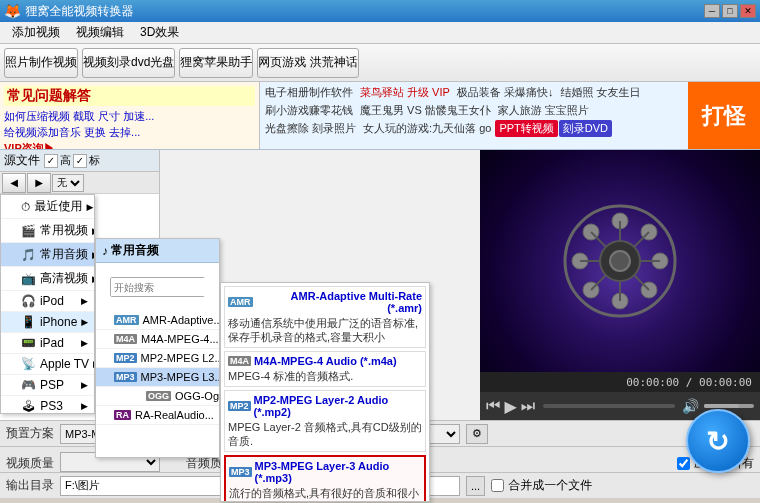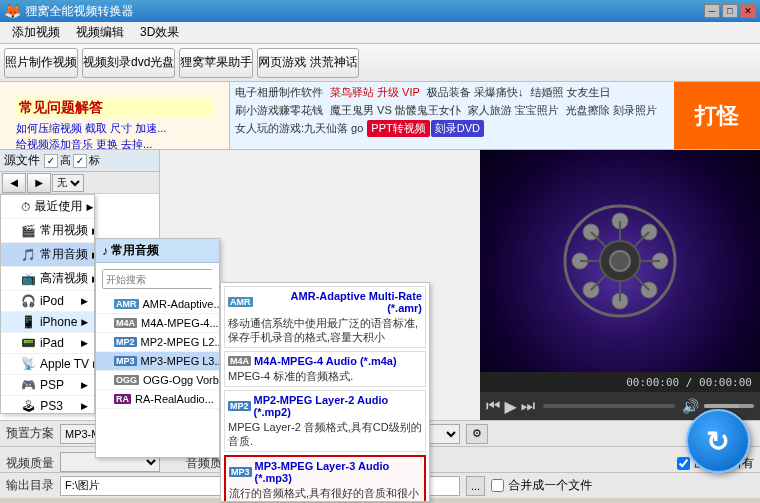--- a/index.html
+++ b/index.html
@@ -15,27 +15,27 @@
     
     .menu-bar { height: 22px; background: #f0f0f0; border-bottom: 1px solid #c0c0c0; display: flex; align-items: center; padding: 0 4px; }
     .menu-item { padding: 2px 8px; font-size: 12px; cursor: pointer; border-radius: 2px; }
     
     
     .toolbar { height: 38px; background: linear-gradient(to bottom, #f8f8f8, #e8e8e8); border-bottom: 1px solid #c0c0c0; display: flex; align-items: center; padding: 0 4px; gap: 4px; }
     .tool-btn { height: 30px; padding: 2px 0; background: linear-gradient(to bottom, #fff, #e8e8e8); border: 1px solid #aaa; border-radius: 3px; font-size: 12px; cursor: pointer; display: flex; align-items: center; gap: 3px; }
     
     
     .banner-area { height: 68px; background: #e8f4ff; border-bottom: 1px solid #b0c0d0; display: flex; overflow: hidden; }
-    .banner-left { width: 230px; background: #fff8e8; border-right: 1px solid #c0c0c0; padding: 16px; }
+    .banner-left { width: 260px; background: #fff8e8; border-right: 1px solid #c0c0c0; padding: 4px; }
     .banner-title { font-size: 14px; font-weight: bold; color: #c00000; background: #ffffc0; padding: 1px 3px; margin-bottom: 2px; }
     .banner-links { font-size: 11px; color: #0000cc; line-height: 16px; }
     .banner-links div { cursor: pointer; }
     .banner-middle { flex: 1; display: flex; flex-wrap: wrap; overflow: hidden; padding: 2px; gap: 1px; align-content: flex-start; }
     .banner-ad { font-size: 11px; color: #333; padding: 1px 3px; cursor: pointer; white-space: nowrap; }
-    .banner-right { width: 86px; background: #ff6600; display: flex; align-items: center; justify-content: center; font-size: 22px; font-weight: bold; color: white; cursor: pointer; }
+    .banner-right { width: 72px; background: #ff6600; display: flex; align-items: center; justify-content: center; font-size: 22px; font-weight: bold; color: white; cursor: pointer; }
     .device-item { padding: 3px 6px 3px 20px; font-size: 12px; cursor: pointer; display: flex; align-items: center; gap: 4px; border-bottom: 1px solid #f0f0f0; white-space: nowrap; }
     .device-item.selected { background: #c8e0ff; }
     .format-item { padding: 3px 6px 3px 18px; font-size: 12px; cursor: pointer; border-bottom: 1px solid #f0f0f0; display: flex; align-items: center; gap: 4px; white-space: nowrap; }
     .format-item.selected { background: #c8e0ff; }
     
     .main-container { position: relative; height: 310px; }
     
     .checkbox-icon { width: 14px; height: 14px; border: 1px solid #aaa; background: white; display: inline-flex; align-items: center; justify-content: center; font-size: 10px; }
     
     .nav-btn { width: 24px; height: 20px; background: linear-gradient(to bottom, #fff, #ddd); border: 1px solid #aaa; font-size: 10px; cursor: pointer; display: flex; align-items: center; justify-content: center; }
@@ -179,42 +179,42 @@
 
       </div>
 
       <div style="width:125px; background:white; border:1px solid #c0c0c0; box-shadow:2px 2px 4px rgba(0,0,0,0.2); overflow-y:auto; max-height:220px; margin-top:44px;">
 
         <div style="padding:3px 6px; background:#c8e0f8; font-size:12px; font-weight:bold; border-bottom:1px solid #a0c0e0; display:flex; align-items:center; gap:3px;">
           <span>♪</span>
           <span>常用音频</span>
         </div>
 
-        <div style="display:flex; height:20px; margin:6px; border:1px solid #aaa; border-radius:2px;">
+        <div style="display:flex; height:20px; margin:14px; border:1px solid #aaa; border-radius:2px;">
           <input type="text" style="flex: 1 1 0%; border: none; font-size: 10px; padding: 0px 3px; outline: none;" placeholder="开始搜索">
 
         </div>
         <div class="format-item">
           <span style="font-size:9px; font-weight:bold; color:white; background:#4a8fc0; padding:0 2px; border-radius:1px;">AMR</span>
           <span style="font-size:11px;">AMR-Adaptive...</span>
         </div>
         <div class="format-item">
           <span style="font-size:9px; font-weight:bold; color:white; background:#808080; padding:0 2px; border-radius:1px;">M4A</span>
           <span style="font-size:11px;">M4A-MPEG-4...</span>
         </div>
         <div class="format-item">
           <span style="font-size:9px; font-weight:bold; color:white; background:#4080c0; padding:0 2px; border-radius:1px;">MP2</span>
           <span style="font-size:11px;">MP2-MPEG L2...</span>
         </div>
         <div class="format-item selected" style="background:#c0d8f8;">
           <span style="font-size:9px; font-weight:bold; color:white; background:#4080c0; padding:0 2px; border-radius:1px;">MP3</span>
           <span style="font-size:11px;">MP3-MPEG L3...</span>
         </div>
         <div class="format-item">
-          <span style="font-size:9px; font-weight:bold; color:white; background:#808080; padding:0 2px; border-radius:1px;">OGG</span>
+          <span style="font-size:9px; font-weight:bold; color:white; background:#808080; padding:0 2px; border-radius:1px;margin-left:32px;">OGG</span>
           <span style="font-size:11px;">OGG-Ogg Vorbis</span>
         </div>
         <div class="format-item">
           <span style="font-size:9px; font-weight:bold; color:white; background:#701a75; padding:0 2px; border-radius:1px;">RA</span>
           <span style="font-size:11px;">RA-RealAudio...</span>
         </div>
       </div>
 
       <div style="width:210px; background:white; border:1px solid #c0c0c0; box-shadow:2px 2px 4px rgba(0,0,0,0.2); overflow-y:auto; max-height:220px; margin-top:88px;">
 

